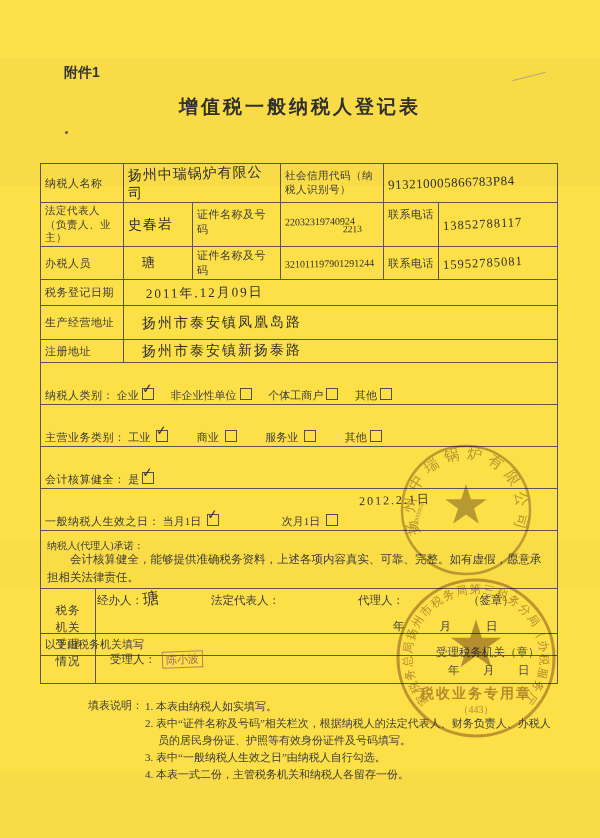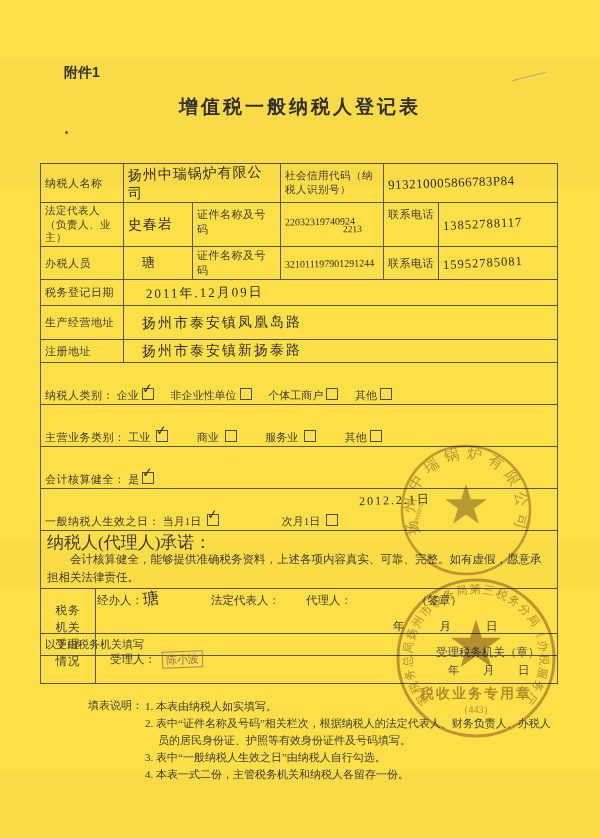--- a/index.html
+++ b/index.html
@@ -45,25 +45,25 @@
   .optrow{white-space:nowrap;}
   .opt{display:inline-block;margin-right:14px;margin-top:24px;}
   .cb{display:inline-block;width:10px;height:10px;border:1px solid #4e4e4e;
     position:relative;vertical-align:-1px;margin-left:3px;background:transparent;}
   .tick{position:absolute;left:-1px;top:-8px;font-family:cursive;font-size:13px;
     color:#2d2d2d;transform:rotate(-6deg);}
   .hw-date2{position:absolute;left:318px;top:3px;font-family:cursive;font-size:12px;
     color:#2e2e2e;transform:rotate(-2deg);letter-spacing:2px;}
 
   .commit-cell{position:relative;height:100px;padding:0;}
-  .commit-title{position:absolute;left:6px;top:0;font-size:17px;}
+  .commit-title{position:absolute;left:6px;top:8px;font-size:10px;}
   .commit-body{position:absolute;left:6px;top:20px;width:500px;font-size:11.5px;
     line-height:1.55;text-indent:2em;}
   .sigline{position:absolute;left:56px;top:58px;font-size:11.5px;white-space:nowrap;}
-  .sig-gap1{margin-left:52px;} .sig-gap2{margin-left:26px;} .sig-gap3{margin-left:64px;}
+  .sig-gap1{margin-left:52px;} .sig-gap2{margin-left:78px;} .sig-gap3{margin-left:64px;}
   .sigdate{position:absolute;left:352px;top:88px;font-size:11.5px;letter-spacing:4px;}
   .note-row td{font-size:11px;padding:3px 8px;}
 
   .vlabel{width:48px;text-align:center;font-size:11.5px;line-height:1.5;letter-spacing:1px;}
   .accept-cell{position:relative;height:92px;padding:0;}
   .accepter{position:absolute;left:14px;top:62px;font-size:11.5px;}
   .name-stamp{display:inline-block;margin-left:6px;font-size:11px;color:rgba(150,95,95,0.95);
     border:1px solid rgba(160,105,105,0.8);padding:0 3px;transform:rotate(-2deg);}
   .office-label{position:absolute;left:340px;top:56px;font-size:11.5px;color:#4a4a4a;}
   .office-date{position:absolute;left:352px;top:74px;font-size:11.5px;letter-spacing:6px;color:#4a4a4a;}

